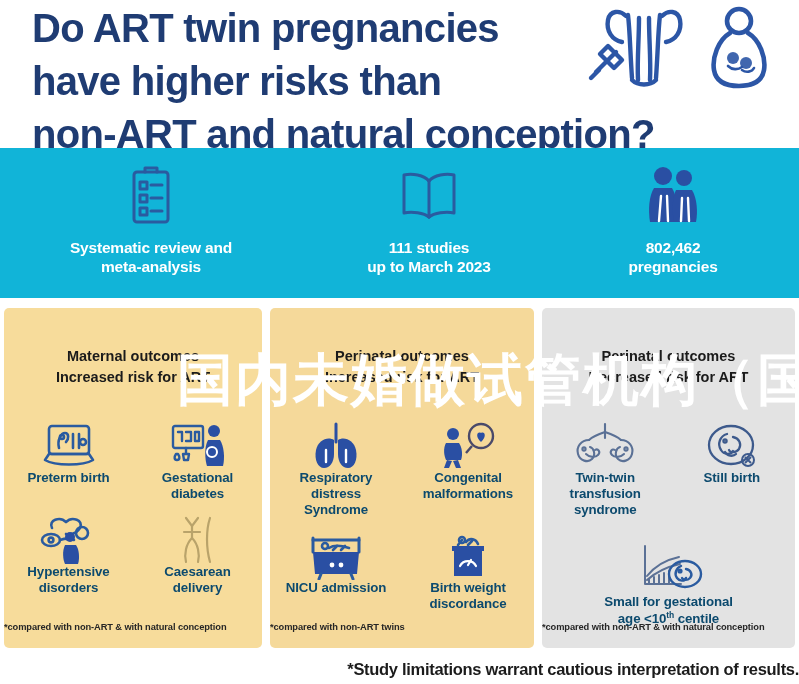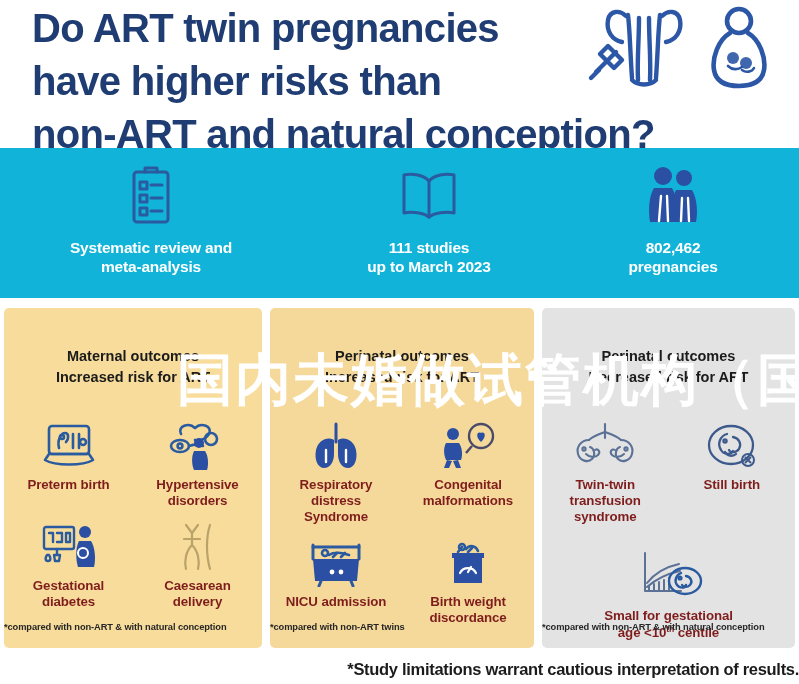--- a/index.html
+++ b/index.html
@@ -107,25 +107,24 @@
     margin-bottom: 6px;
   }
   .cell-wide { width: 100%; }
   .cell-icon {
     height: 56px;
     display: flex;
     align-items: flex-end;
     justify-content: center;
   }
   .cell-label {
-    margin-top: 7px;
     font-size: 13.3px;
     font-weight: bold;
     line-height: 1.2;
-    color: #7f1d1d;
+    color: #0c4a6e;
     letter-spacing: -0.1px;
   }
   .cell-label sup { font-size: 8.5px; vertical-align: super; }
 
   .panel-footnote {
     position: absolute;
     left: 0; bottom: 16px;
     width: 100%;
     text-align: left;
     font-size: 9.3px;
@@ -281,59 +280,59 @@
           </g>
         </svg>
       </div>
       <div class="cell-label">
         <div>Preterm birth</div>
       </div>
     </div>
 
     <div class="cell">
       <div class="cell-icon">
+        <svg width="58" height="48" viewBox="0 0 58 48">
+          <g fill="none" stroke="#2A5BA0" stroke-width="2.4" stroke-linejoin="round" stroke-linecap="round">
+            <rect x="4" y="4" width="30" height="22" rx="2"></rect>
+            <path d="M9 10 L13 10 L13 19 M17 10 L22 10 L22 19 L17 19 M26 10 L30 10 L30 19 L26 19 Z"></path>
+            <path d="M17 26 L17 32 M14 32 L20 32 L19 38 L15 38 Z"></path>
+            <path d="M7 32 C5 35 5 38 8 38 C11 38 11 35 9 32 Z"></path>
+          </g>
+          <g fill="#2A4FA3">
+            <circle cx="45" cy="9" r="6"></circle>
+            <path d="M39 18 C35 25 36 38 38 44 L54 44 C56 36 55 24 51 18 Z"></path>
+          </g>
+          <circle cx="43" cy="30" r="5" fill="none" stroke="#ffffff" stroke-width="2"></circle>
+        </svg>
+      </div>
+      <div class="cell-label">
+        <div>Gestational</div>
+        <div>diabetes</div>
+      </div>
+    </div>
+
+    <div class="cell">
+      <div class="cell-icon">
         <svg width="58" height="50" viewBox="0 0 58 50">
           <g fill="none" stroke="#2A5BA0" stroke-width="2.6" stroke-linejoin="round" stroke-linecap="round">
             <path d="M12 14 C8 6 20 2 26 8 C32 2 44 6 40 14 C36 20 28 22 26 20"></path>
             <ellipse cx="11" cy="26" rx="9" ry="6"></ellipse>
             <circle cx="11" cy="26" r="2.4"></circle>
             <path d="M20 26 C26 24 30 24 34 26"></path>
             <circle cx="42" cy="19" r="6"></circle>
           </g>
           <g fill="#2A4FA3">
             <circle cx="30" cy="23" r="5"></circle>
             <path d="M25 31 C22 37 23 46 25 50 L38 50 C40 44 39 35 36 31 Z"></path>
           </g>
         </svg>
       </div>
       <div class="cell-label">
         <div>Hypertensive</div>
         <div>disorders</div>
-      </div>
-    </div>
-
-    <div class="cell">
-      <div class="cell-icon">
-        <svg width="58" height="48" viewBox="0 0 58 48">
-          <g fill="none" stroke="#2A5BA0" stroke-width="2.4" stroke-linejoin="round" stroke-linecap="round">
-            <rect x="4" y="4" width="30" height="22" rx="2"></rect>
-            <path d="M9 10 L13 10 L13 19 M17 10 L22 10 L22 19 L17 19 M26 10 L30 10 L30 19 L26 19 Z"></path>
-            <path d="M17 26 L17 32 M14 32 L20 32 L19 38 L15 38 Z"></path>
-            <path d="M7 32 C5 35 5 38 8 38 C11 38 11 35 9 32 Z"></path>
-          </g>
-          <g fill="#2A4FA3">
-            <circle cx="45" cy="9" r="6"></circle>
-            <path d="M39 18 C35 25 36 38 38 44 L54 44 C56 36 55 24 51 18 Z"></path>
-          </g>
-          <circle cx="43" cy="30" r="5" fill="none" stroke="#ffffff" stroke-width="2"></circle>
-        </svg>
-      </div>
-      <div class="cell-label">
-        <div>Gestational</div>
-        <div>diabetes</div>
       </div>
     </div>
 
     <div class="cell">
       <div class="cell-icon">
         <svg width="48" height="50" viewBox="0 0 48 50">
           <g fill="none" stroke="#B9A36A" stroke-width="2.2" stroke-linecap="round" stroke-linejoin="round">
             <path d="M12 4 L18 12 L24 4"></path>
             <path d="M18 12 L18 24"></path>
             <path d="M18 24 C12 30 10 40 12 48"></path>

